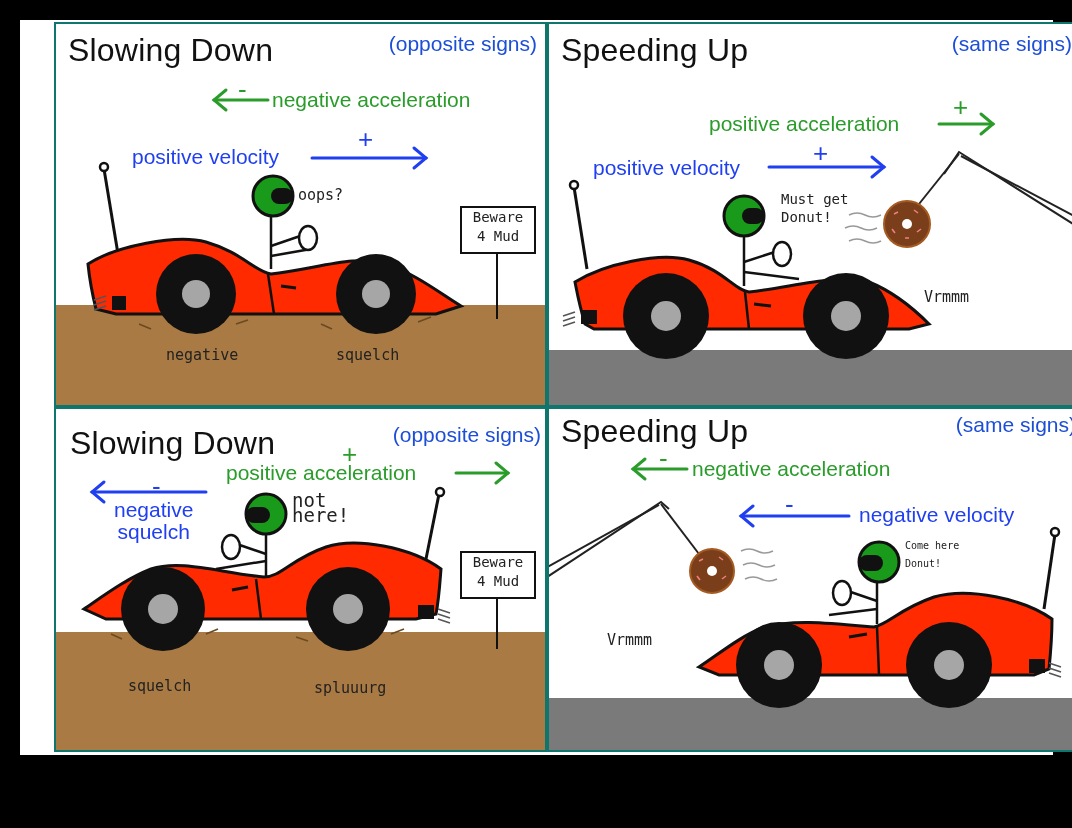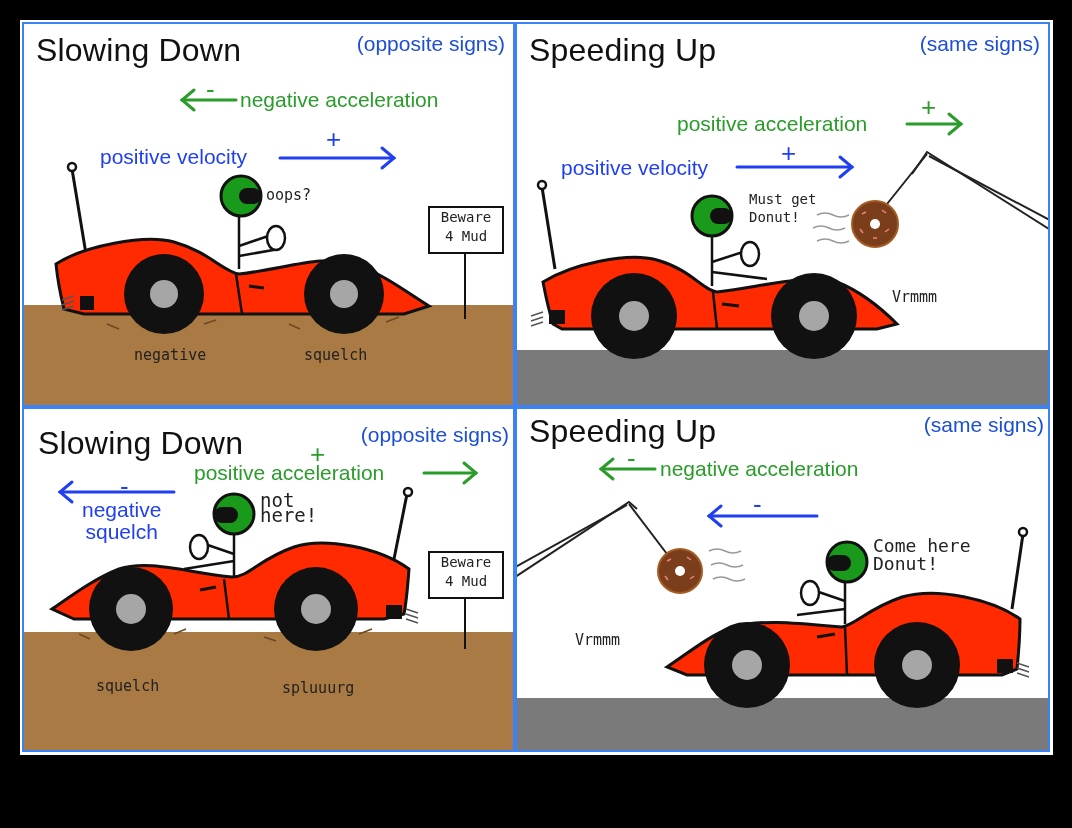--- a/index.html
+++ b/index.html
@@ -1,18 +1,18 @@
 <!DOCTYPE html>
 <html><head>
 <meta charset="utf-8">
 <style>
   html,body{margin:0;padding:0;}
   body{width:1072px;height:828px;background:#000;position:relative;overflow:hidden;font-family:"Liberation Sans",sans-serif;}
   .sheet{position:absolute;left:20px;top:20px;width:1033px;height:735px;background:#fff;}
-  .panel{position:absolute;background:#fff;border:2px solid #3b82f6;box-sizing:border-box;overflow:hidden;}
+  .panel{position:absolute;background:#fff;border:2px solid #0f766e;box-sizing:border-box;overflow:hidden;margin-left:32px;}
   .p1{left:22px;top:22px;width:493px;height:385px;}
   .p2{left:515px;top:22px;width:535px;height:385px;}
   .p3{left:22px;top:407px;width:493px;height:345px;}
   .p4{left:515px;top:407px;width:535px;height:345px;}
   .title{position:absolute;font-size:32px;color:#111;letter-spacing:0.2px;}
   .note{position:absolute;font-size:21px;color:#1d4ed8;}
   .green{color:#2a9c2a;}
   .blue{color:#1f3ff0;}
   .lbl{position:absolute;font-size:21px;white-space:nowrap;}
   .sign{position:absolute;font-size:26px;line-height:1;}
@@ -240,20 +240,21 @@
       <polyline points="96,50 84,60 96,70"></polyline>
     </g>
     <g stroke="#1f3ff0" stroke-width="3" fill="none" stroke-linecap="round">
       <line x1="192" y1="107" x2="300" y2="107"></line>
       <polyline points="204,97 192,107 204,117"></polyline>
     </g>
   </svg>
   <div class="sign green" style="left:110px;top:36px;">-</div>
   <div class="lbl green" style="left:143px;top:48px;">negative acceleration</div>
   <div class="sign blue" style="left:236px;top:82px;">-</div>
+  <div class="lbl blue" style="left:310px;top:94px;">negative velocity</div>
 
   <svg width="535" height="345">
     <g stroke="#222" stroke-width="2" fill="none">
       <polyline points="-5,170 112,93 120,100"></polyline>
       <polyline points="-5,160 110,96"></polyline>
       <line x1="112" y1="95" x2="150" y2="145"></line>
     </g>
     <g>
       <circle cx="163" cy="162" r="22" fill="#7a3f1a" stroke="#a55a22" stroke-width="2"></circle>
       <circle cx="163" cy="162" r="5" fill="#fff"></circle>
@@ -286,18 +287,18 @@
       <circle cx="400" cy="256" r="43" fill="#111"></circle>
         <circle cx="400" cy="256" r="15" fill="#a6a6a6"></circle>
       <line x1="328" y1="160" x2="328" y2="215" stroke="#111" stroke-width="2.5"></line>
       <line x1="328" y1="192" x2="293" y2="180" stroke="#111" stroke-width="2.5"></line>
       <line x1="328" y1="200" x2="280" y2="206" stroke="#111" stroke-width="2.5"></line>
       <ellipse cx="293" cy="184" rx="9" ry="12" fill="#fff" stroke="#111" stroke-width="2.5"></ellipse>
       <circle cx="330" cy="153" r="20" fill="#1a9a1a" stroke="#111" stroke-width="3"></circle>
       <rect x="310" y="146" width="24" height="16" rx="8" fill="#111"></rect>
     </g>
   </svg>
-  <div class="hand" style="left:356px;top:128px;font-size:18px;line-height:18px;">
+  <div class="hand" style="left:356px;top:128px;font-size:10px;line-height:18px;">
     <div>Come here</div>
     <div>Donut!</div>
   </div>
   <div class="hand" style="left:58px;top:222px;">Vrmmm</div>
 </div>
 
 </body></html>

